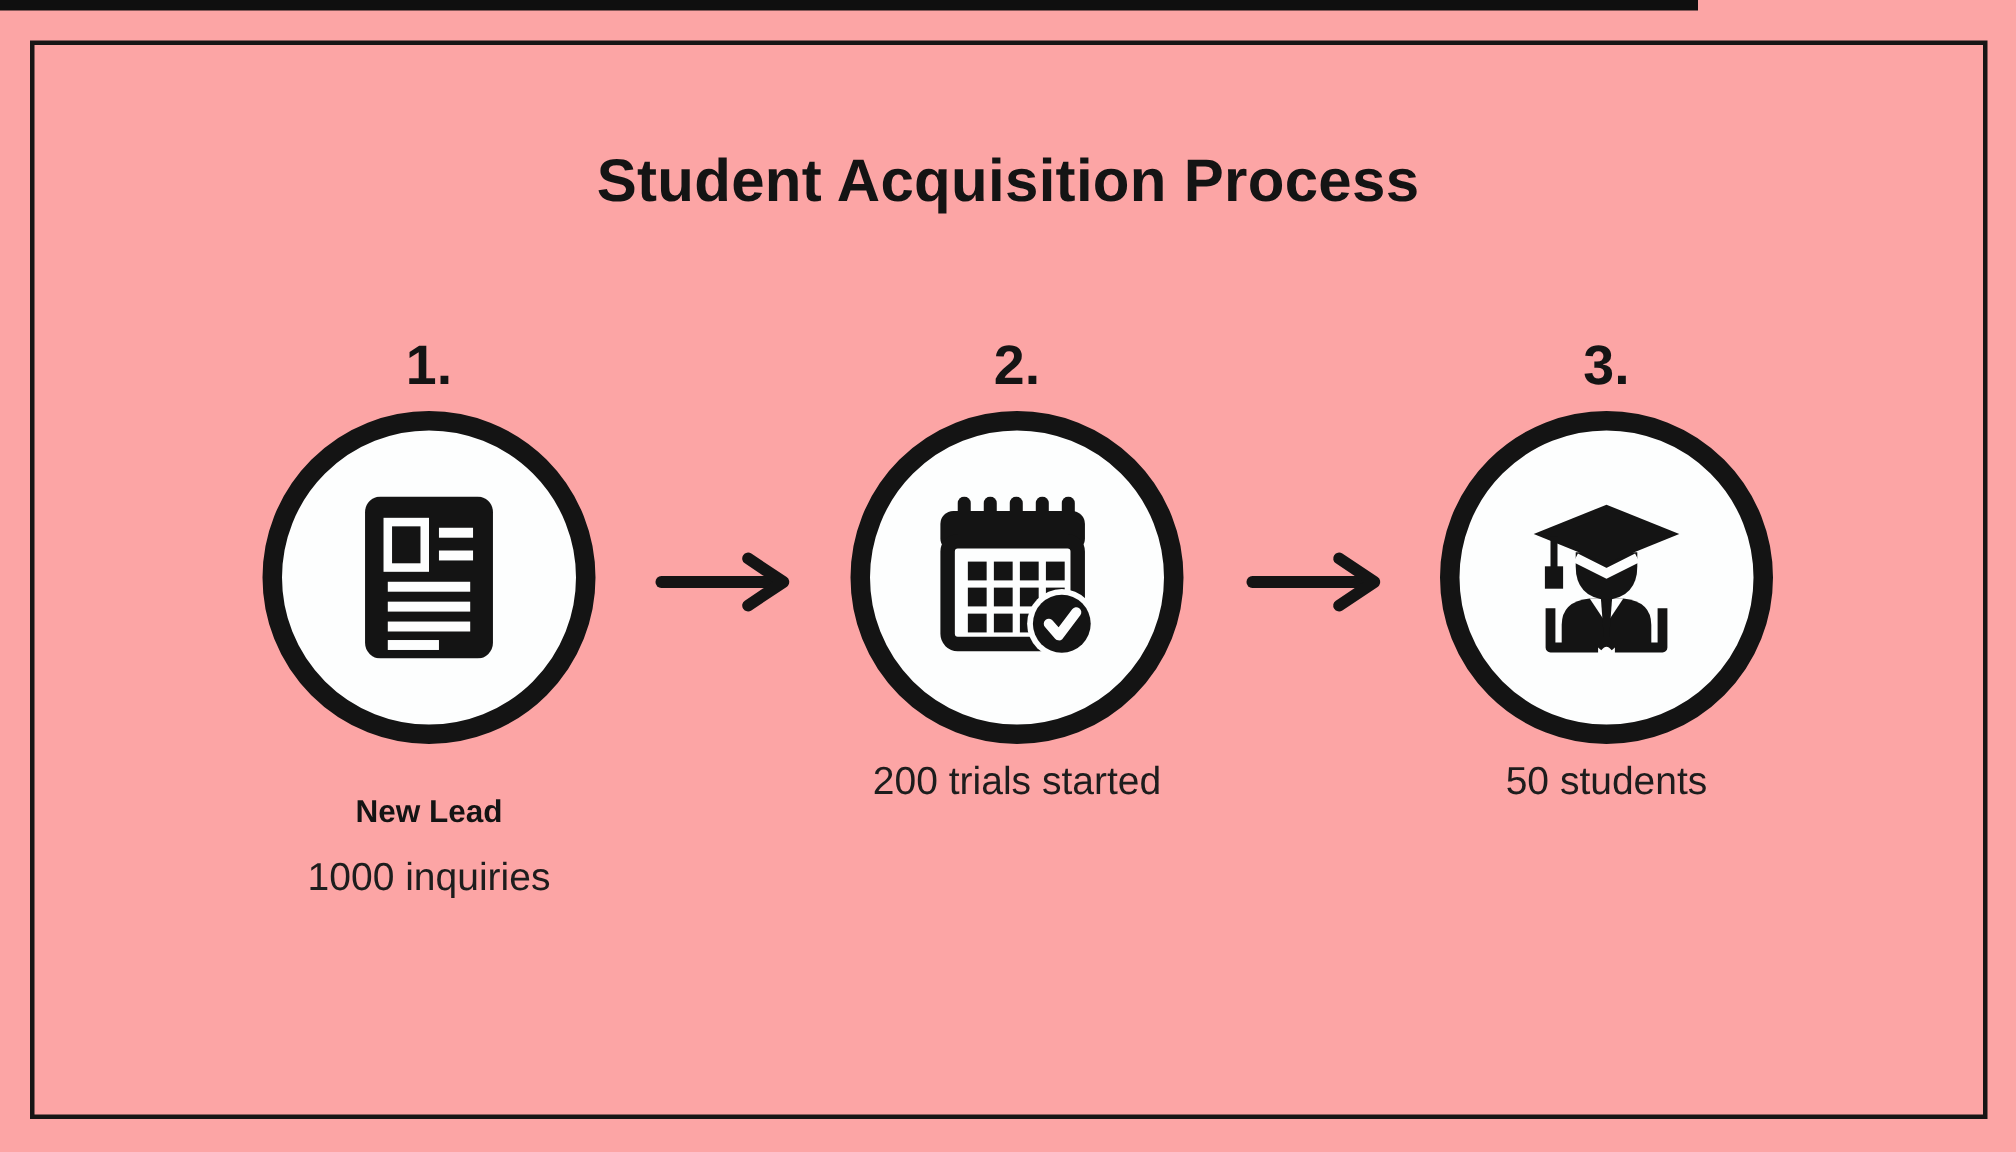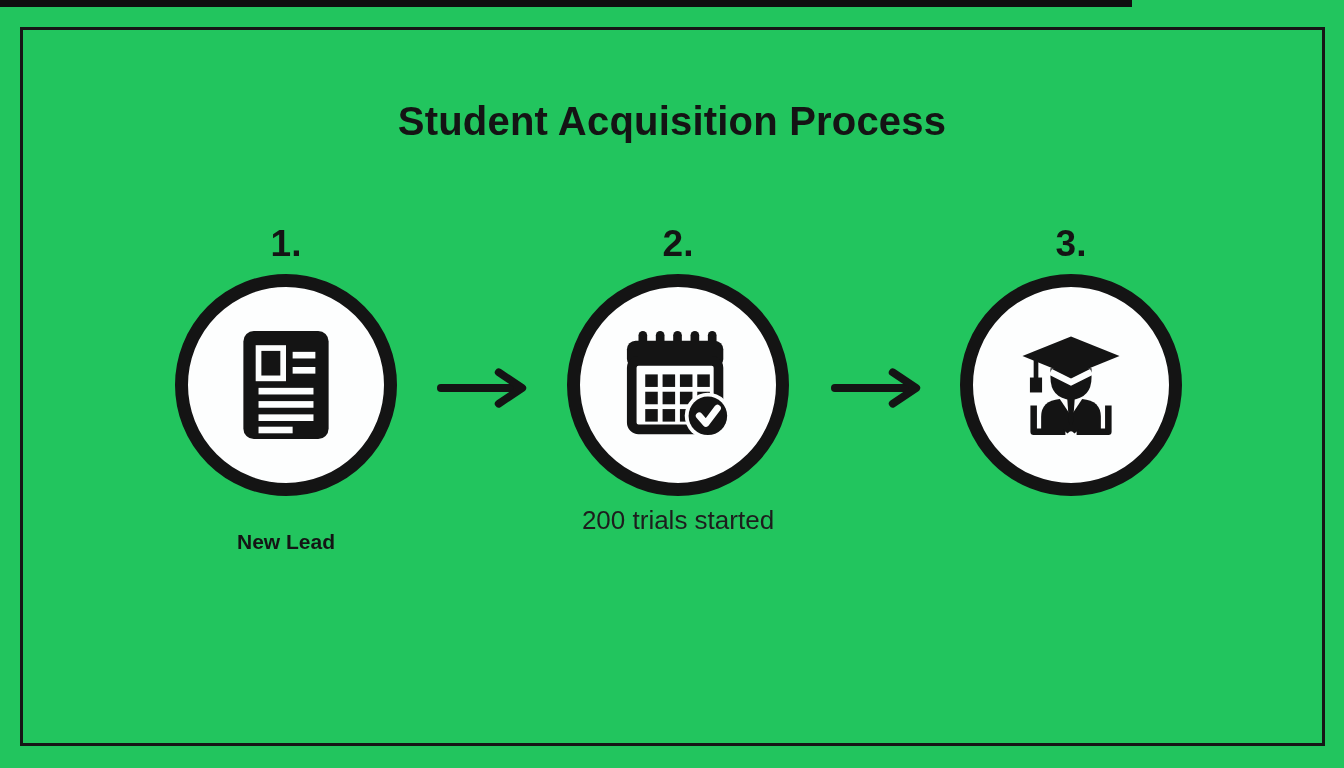--- a/index.html
+++ b/index.html
@@ -1,19 +1,19 @@
 <!DOCTYPE html>
 <html><head>
 <meta charset="utf-8">
 <style>
   html,body{margin:0;padding:0;background:#ffffff;}
   .canvas{
     position:relative;
     width:1344px;height:768px;
-    background:#22c55e;
+    background:#fca5a5;
     font-family:"Liberation Sans","DejaVu Sans",sans-serif;
     color:#141414;
     overflow:hidden;
   }
   .top-bar{
     position:absolute;left:0;top:0;
     width:1132px;height:7px;
     background:#0f0f0f;
   }
   .frame{
@@ -85,20 +85,21 @@
         <rect x="16" y="18" width="26" height="32" fill="none" stroke="#fdfefe" stroke-width="6"></rect>
         <rect x="52" y="22" width="24" height="7" fill="#fdfefe"></rect>
         <rect x="52" y="38" width="24" height="7" fill="#fdfefe"></rect>
         <rect x="16" y="60" width="58" height="7" fill="#fdfefe"></rect>
         <rect x="16" y="74" width="58" height="7" fill="#fdfefe"></rect>
         <rect x="16" y="88" width="58" height="7" fill="#fdfefe"></rect>
         <rect x="16" y="101" width="36" height="7" fill="#fdfefe"></rect>
       </svg>
     </div>
     <div class="step-title">New Lead</div>
+    <div class="step-sub">1000 inquiries</div>
   </div>
 
   <svg class="arrow arrow-1" viewBox="0 0 100 44">
     <line x1="5" y1="22" x2="80" y2="22" stroke="#141414" stroke-width="8" stroke-linecap="round"></line>
     <polyline points="64,6 88,22 64,38" fill="none" stroke="#141414" stroke-width="8" stroke-linecap="round" stroke-linejoin="round"></polyline>
   </svg>
 
   <div class="step step-2">
     <div class="step-number">2.</div>
     <div class="circle">
@@ -149,15 +150,16 @@
 
         <path d="M38,42 L82,42 L82,52 Q82,74 60,76 Q38,74 38,52 Z" fill="#141414"></path>
         <polyline points="38,46 60,57 82,46" fill="none" stroke="#fdfefe" stroke-width="7"></polyline>
 
         <polygon points="60,8 112,29 60,50 8,29" fill="#141414"></polygon>
 
         <rect x="20" y="31" width="5" height="22" fill="#141414"></rect>
         <rect x="16" y="52" width="13" height="16" fill="#141414"></rect>
       </svg>
     </div>
+    <div class="step-sub">50 students</div>
   </div>
 
 </div>
 
 </body></html>

